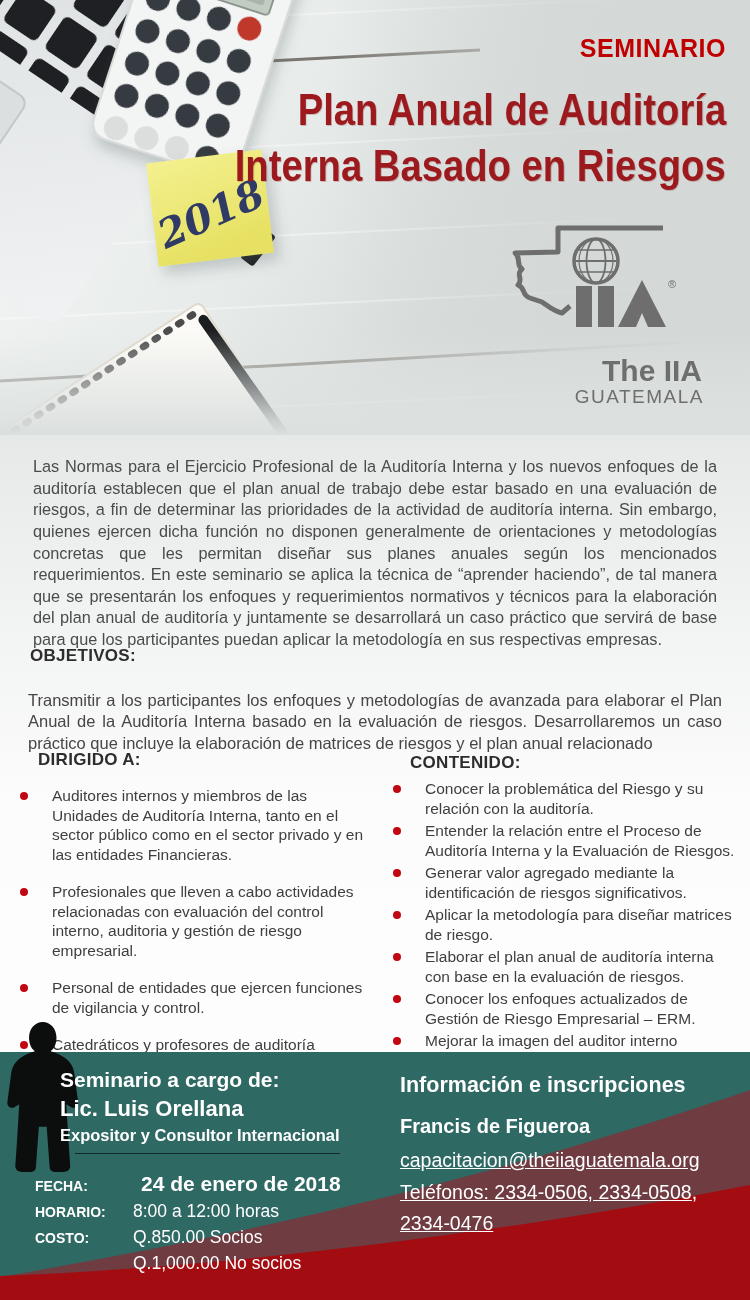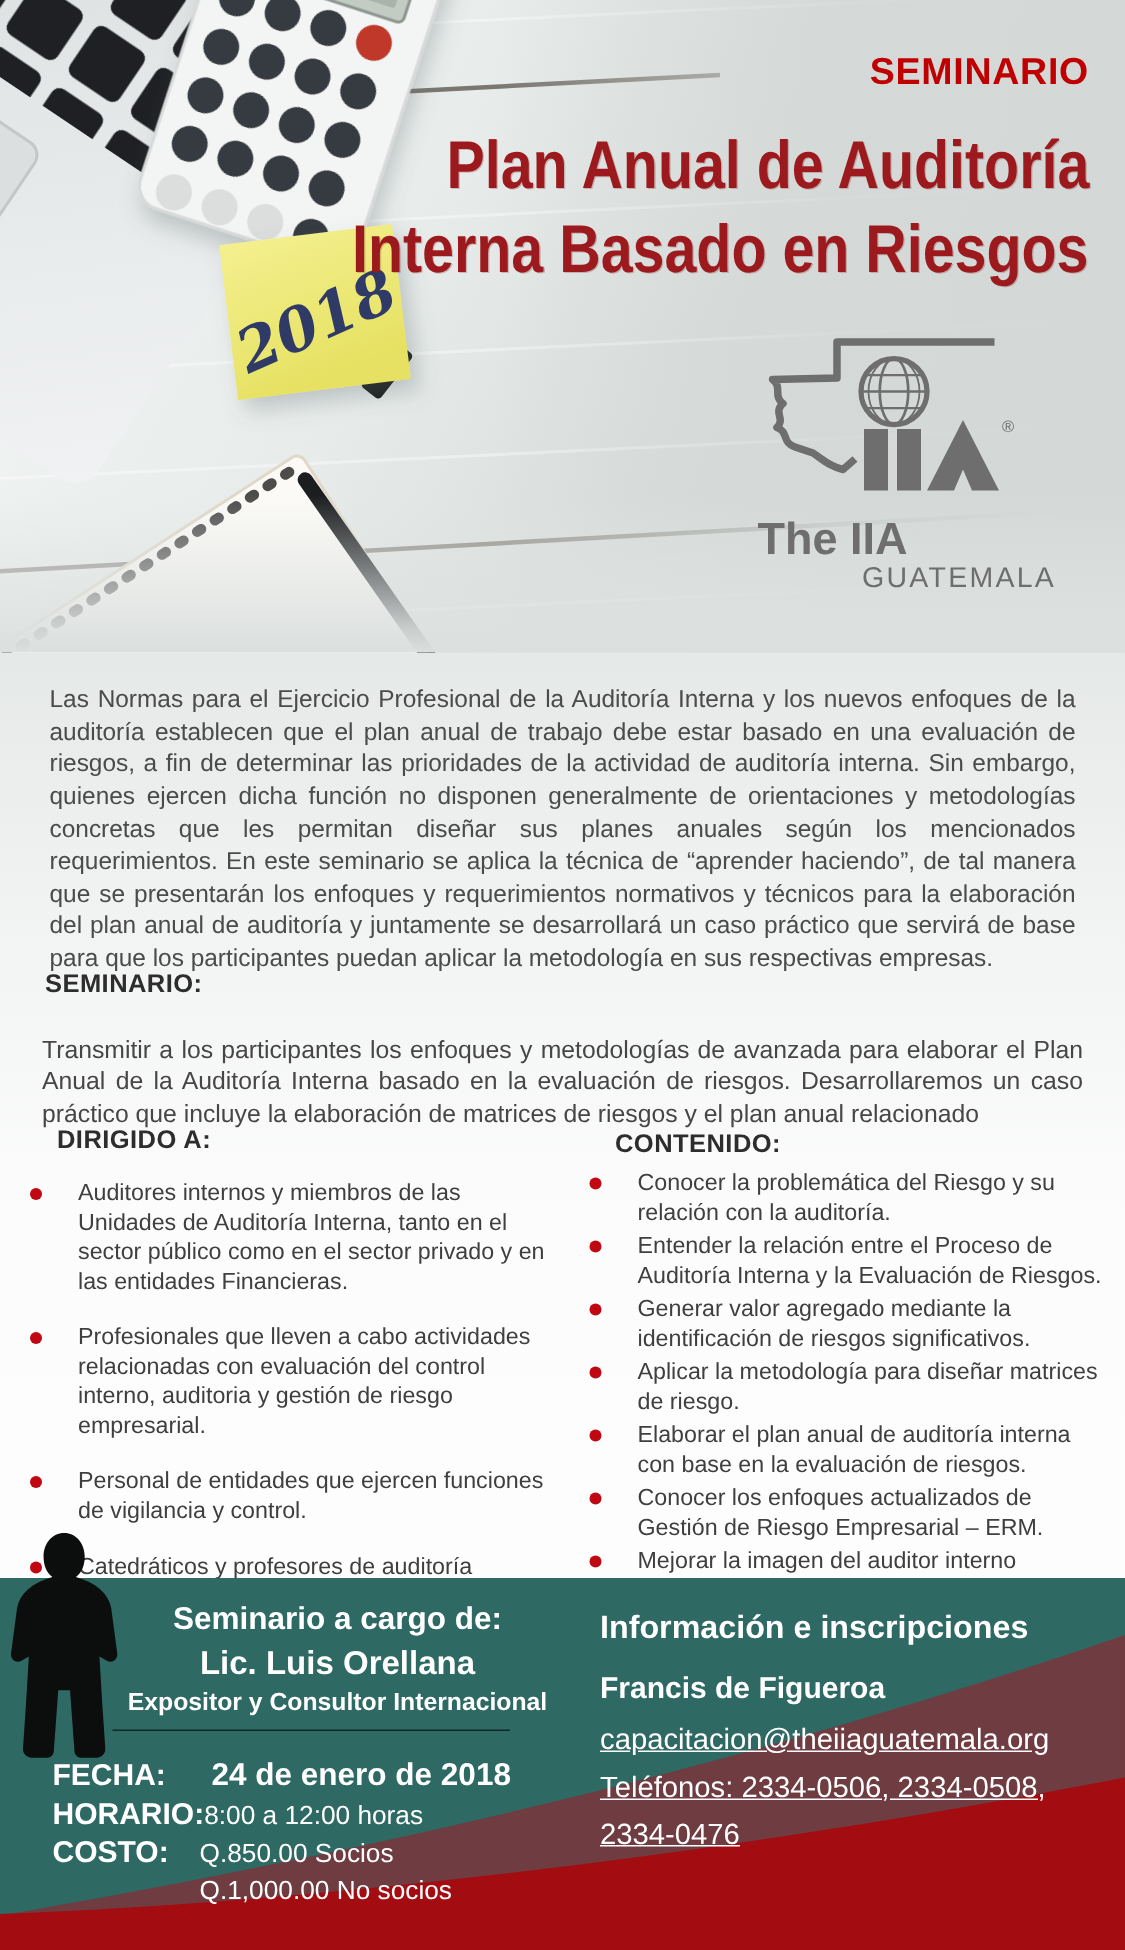--- a/index.html
+++ b/index.html
@@ -8,44 +8,44 @@
     background:linear-gradient(180deg,#d8dcda 0%,#e2e6e5 30%,#f2f4f3 48%,#fbfcfb 62%,#ffffff 100%);}
   .hero{position:absolute;left:0;top:0;width:750px;height:435px;}
   .hero svg{display:block;}
   .kicker{position:absolute;top:34px;right:24px;font-size:25px;font-weight:bold;color:#c00000;letter-spacing:.5px;}
   .title-line{position:absolute;right:24px;text-align:right;font-weight:bold;color:#9c191d;
     font-size:45px;letter-spacing:0px;transform:scaleX(.85);transform-origin:100% 50%;white-space:nowrap;
     text-shadow:1px 1px 0 rgba(120,30,30,.25);}
   .title-1{top:84px;}
   .title-2{top:140px;}
   .logo{position:absolute;left:505px;top:222px;width:205px;color:#6d6e6d;}
-  .logo-name{margin-top:0;padding-right:8px;font-size:30px;font-weight:bold;line-height:30px;}
+  .logo-name{margin-top:12px;text-align:right;padding-right:8px;font-size:30px;font-weight:bold;line-height:30px;}
   .logo-region{text-align:right;padding-right:6px;font-size:19px;letter-spacing:1.5px;line-height:22px;}
   .intro{position:absolute;left:33px;top:440px;width:684px;font-size:16.3px;line-height:21.6px;color:#4b4b4b;text-align:justify;}
   .sec-heading{position:absolute;font-size:17px;font-weight:bold;color:#2d2d2d;letter-spacing:.3px;}
   .h-objetivos{left:30px;top:646px;}
   .objetivos-body{position:absolute;left:28px;top:673px;width:694px;font-size:16.5px;line-height:21.8px;color:#464646;text-align:justify;}
   .h-dirigido{left:38px;top:750px;}
   .h-contenido{left:410px;top:753px;}
   .blist{position:absolute;margin:0;padding:0;list-style:none;}
   .list-dirigido{left:20px;top:786px;width:348px;}
   .list-contenido{left:393px;top:779px;width:345px;}
   .bullet-item{display:flex;gap:24px;font-size:15.5px;line-height:19.5px;color:#3f3f3f;}
   .list-dirigido .bullet-item{margin-bottom:18px;}
   .list-contenido .bullet-item{margin-bottom:3px;}
   .bullet{flex:0 0 auto;width:8px;height:8px;border-radius:50%;background:#c00712;margin-top:6px;}
   .footer-art{position:absolute;left:0;top:1015px;width:750px;height:285px;}
-  .speaker{position:absolute;left:60px;top:1066px;width:330px;text-align:center;color:#ffffff;z-index:5;}
+  .speaker{position:absolute;left:60px;top:1066px;width:330px;color:#ffffff;z-index:5;}
   .speaker-intro{font-size:21px;font-weight:bold;line-height:28px;}
   .speaker-name{font-size:22px;font-weight:bold;line-height:29px;}
   .speaker-role{font-size:16.5px;font-weight:bold;line-height:24px;}
   .speaker-rule{position:absolute;left:75px;top:1153px;width:265px;height:1px;background:#14282a;z-index:5;}
   .schedule{position:absolute;left:35px;top:1169px;z-index:5;color:#fff;}
   .srow{display:flex;align-items:baseline;}
-  .slabel{flex:0 0 98px;font-size:20px;font-weight:bold;line-height:25px;}
+  .slabel{flex:0 0 98px;font-size:14px;font-weight:bold;line-height:25px;}
   .svalue{font-size:17.5px;line-height:25px;}
   .svalue-date{font-size:21px;font-weight:bold;line-height:29px;padding-left:8px;}
   .info{position:absolute;left:400px;top:1072px;width:345px;color:#fff;z-index:5;}
   .info-heading{font-size:21.5px;font-weight:bold;line-height:26px;margin-bottom:15px;}
   .info-contact{font-size:20px;font-weight:bold;line-height:26px;margin-bottom:6px;}
   .info-line{font-size:19.5px;line-height:31.5px;text-decoration:underline;}
 </style>
 </head>
 <body>
 
@@ -187,21 +187,21 @@
         <path d="M113,105 L137,58 L161,105 L143,105 L137,91 L131,105 Z"></path>
       </g>
       <text x="163" y="66" font-size="11" fill="#6d6e6d">®</text>
     </svg>
     <div class="logo-name">The IIA</div>
     <div class="logo-region">GUATEMALA</div>
   </div>
 
   <p class="intro">Las Normas para el Ejercicio Profesional de la Auditoría Interna y los nuevos enfoques de la auditoría establecen que el plan anual de trabajo  debe estar basado en una evaluación de riesgos, a fin de determinar las prioridades de la actividad de auditoría interna. Sin embargo, quienes ejercen dicha función no disponen generalmente de orientaciones y  metodologías concretas que les permitan diseñar sus planes anuales según los mencionados requerimientos. En este seminario se aplica la técnica de “aprender haciendo”, de tal manera que se presentarán los enfoques y requerimientos normativos y técnicos para la elaboración del plan anual de auditoría y juntamente se desarrollará un  caso práctico que servirá de base para que los participantes puedan aplicar la  metodología en sus respectivas empresas.</p>
 
-  <div class="sec-heading h-objetivos">SEMINARIO:</div>
+  <div class="sec-heading h-objetivos">OBJETIVOS:</div>
   <p class="objetivos-body">Transmitir a los participantes los enfoques y metodologías de avanzada para elaborar el Plan Anual de la Auditoría Interna basado en la evaluación de riesgos. Desarrollaremos un caso práctico que incluye la elaboración de matrices de riesgos y el plan anual relacionado</p>
 
   <div class="sec-heading h-dirigido">DIRIGIDO A:</div>
   <ul class="blist list-dirigido">
     <li class="bullet-item">
         <span class="bullet"></span>
         <span>Auditores internos y miembros de las Unidades de Auditoría Interna, tanto en el sector público como en el sector privado y en las entidades Financieras.</span>
       </li>
     <li class="bullet-item">
         <span class="bullet"></span>

